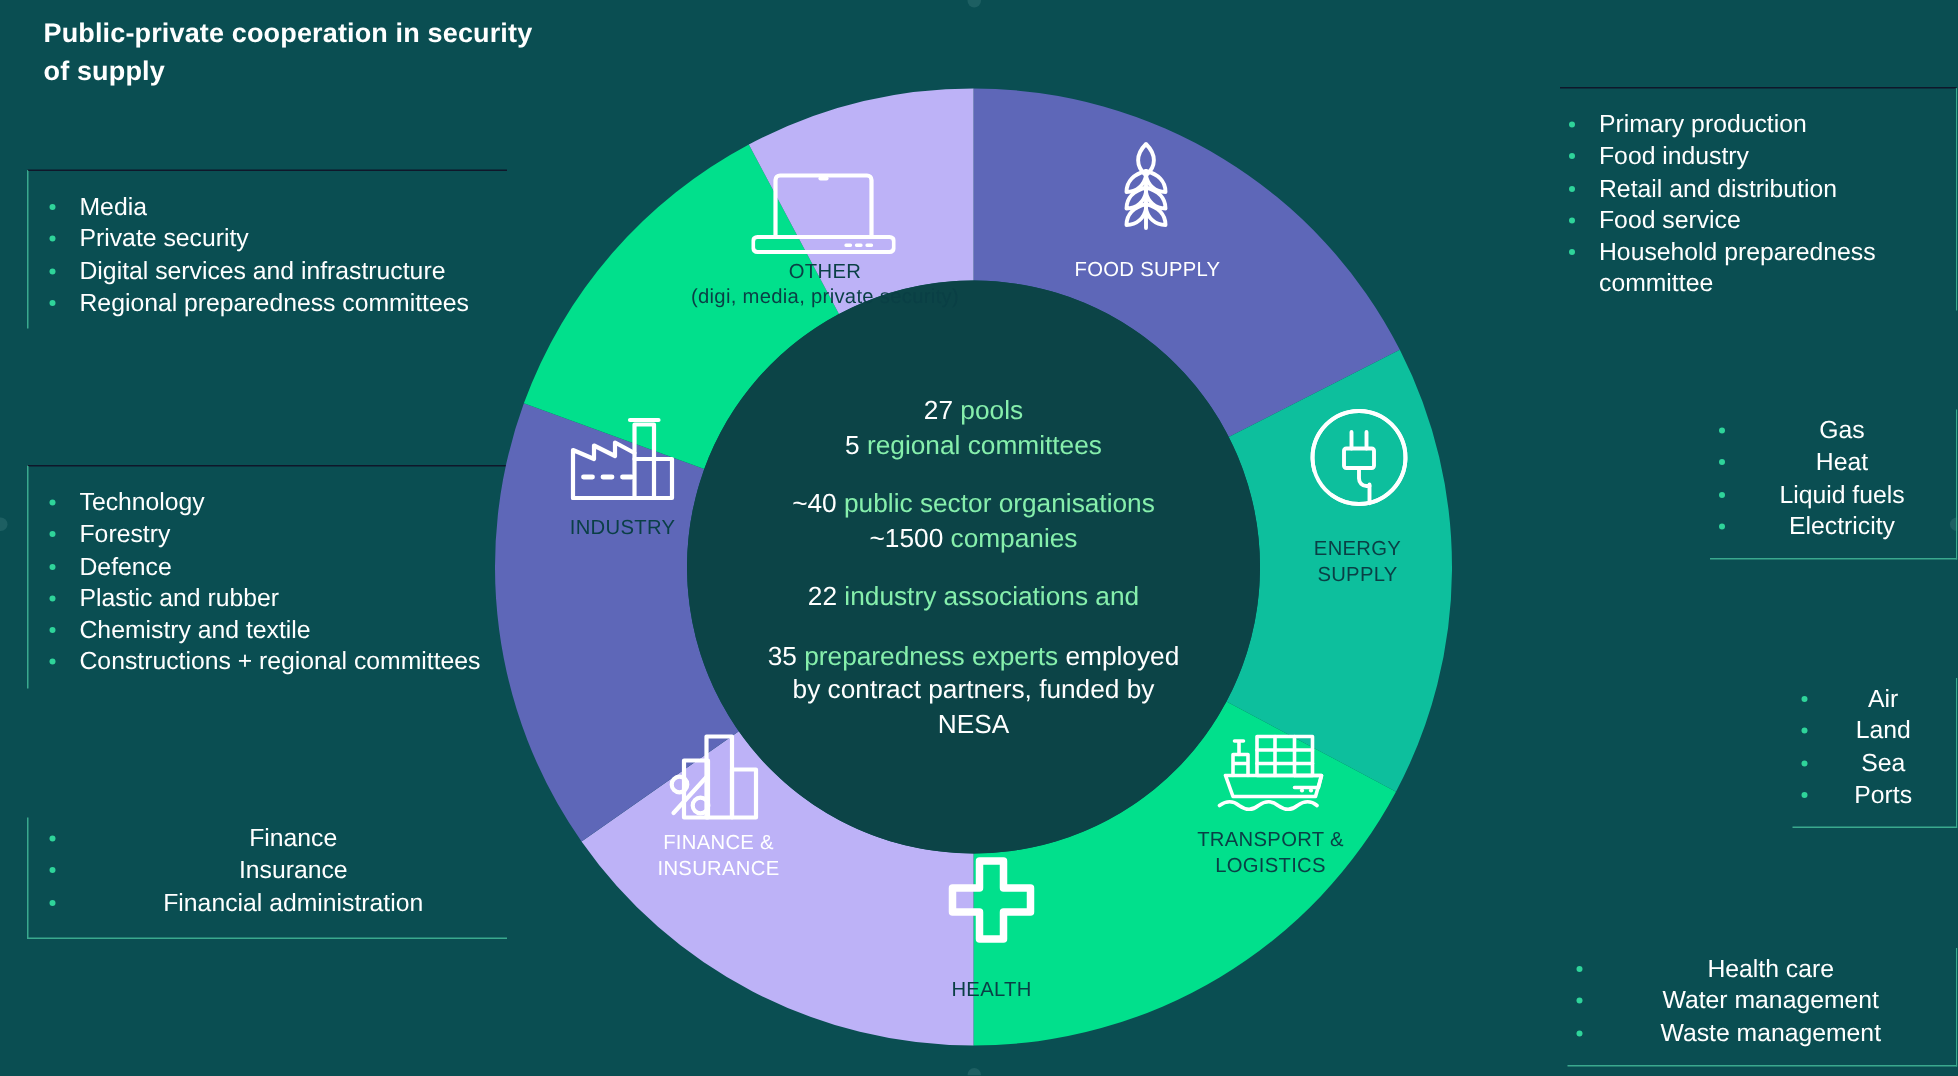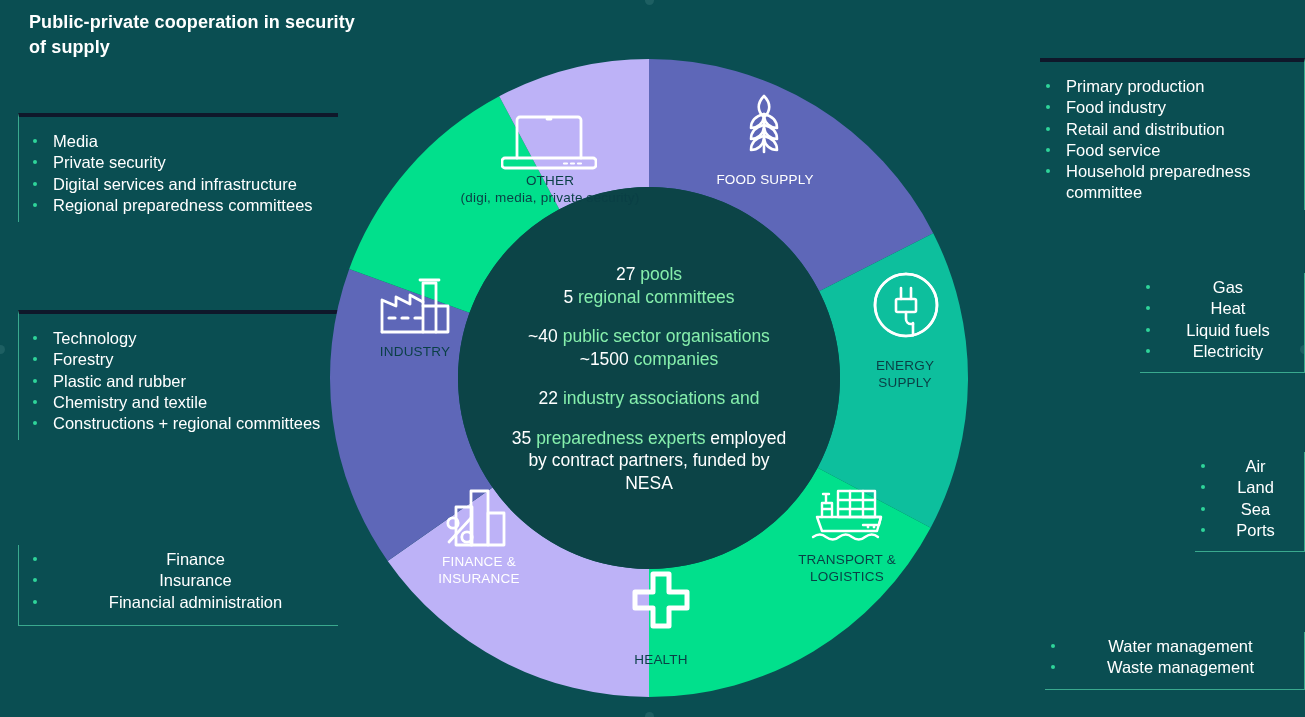--- a/index.html
+++ b/index.html
@@ -53,21 +53,21 @@
     left: 6px;
     top: 8px;
     width: 4px;
     height: 4px;
     background: #2fd49a;
     border-radius: 50%;
   }
 
   .edge-l { border-left: 1px solid #3aa98e; }
   .edge-r { border-right: 1px solid #3aa98e; }
-  .edge-t { border-top: 4px solid #0f172a; }
+  .edge-t { border-top: 1px solid #0f172a; }
   .edge-b { border-bottom: 1px solid #3aa98e; text-align: center; }
 
   
   #donut {
     position: absolute;
     left: 329px;
     top: 58px;
     width: 640px;
     height: 640px;
   }
@@ -138,20 +138,21 @@
       <li><span class="bullet"></span><span>Private security</span></li>
       <li><span class="bullet"></span><span>Digital services and infrastructure</span></li>
       <li><span class="bullet"></span><span>Regional preparedness committees</span></li>
     </ul>
   </div>
 
   <div class="panel edge-l edge-t" style="left:18px; top:310px; width:320px; padding:14px 0 6px 8px;">
     <ul>
       <li><span class="bullet"></span><span>Technology</span></li>
       <li><span class="bullet"></span><span>Forestry</span></li>
+      <li><span class="bullet"></span><span>Defence</span></li>
       <li><span class="bullet"></span><span>Plastic and rubber</span></li>
       <li><span class="bullet"></span><span>Chemistry and textile</span></li>
       <li><span class="bullet"></span><span>Constructions + regional committees</span></li>
     </ul>
   </div>
 
   <div class="panel edge-l edge-b" style="left:18px; top:545px; width:320px; padding:4px 0 12px 8px;">
     <ul>
       <li><span class="bullet"></span><span>Finance</span></li>
       <li><span class="bullet"></span><span>Insurance</span></li>
@@ -182,20 +183,21 @@
     <ul>
       <li><span class="bullet"></span><span>Air</span></li>
       <li><span class="bullet"></span><span>Land</span></li>
       <li><span class="bullet"></span><span>Sea</span></li>
       <li><span class="bullet"></span><span>Ports</span></li>
     </ul>
   </div>
 
   <div class="panel edge-r edge-b" style="left:1045px; top:632px; width:260px; padding:4px 14px 10px 0;">
     <ul>
+      <li><span class="bullet"></span><span>Health care</span></li>
       <li><span class="bullet"></span><span>Water management</span></li>
       <li><span class="bullet"></span><span>Waste management</span></li>
     </ul>
   </div>
 
   <div id="donut">
     <svg width="640" height="640" viewBox="0 0 640 640">
       <g id="donut-segments">
           <path d="M 320 1 A 319 319 0 0 1 604.2310812160894 175.1770305830846 L 490.18224611997823 233.28781454974657 A 191 191 0 0 0 320 129 Z" fill="#5e67b8"></path>
           <path d="M 604.2310812160894 175.1770305830846 A 319 319 0 0 1 601.6602821219976 469.7614285286992 L 488.6429902360551 409.6690684921051 A 191 191 0 0 0 490.18224611997823 233.28781454974657 Z" fill="#0dbf9d"></path>

